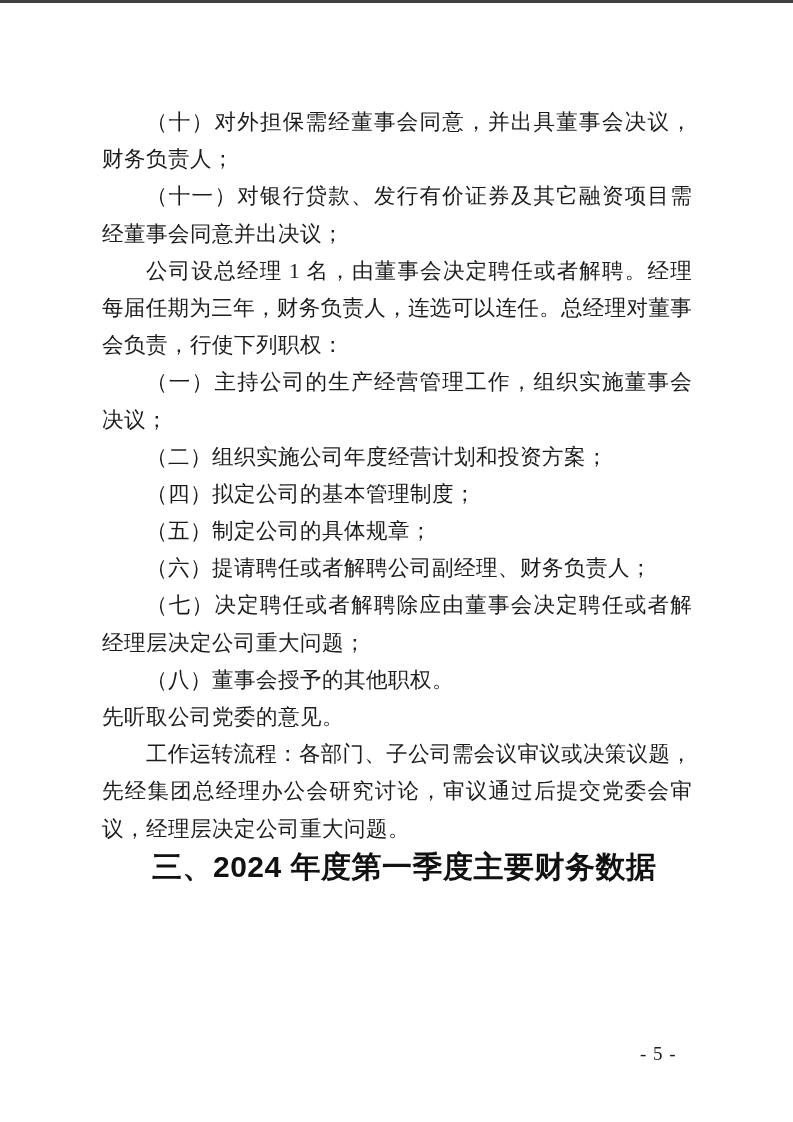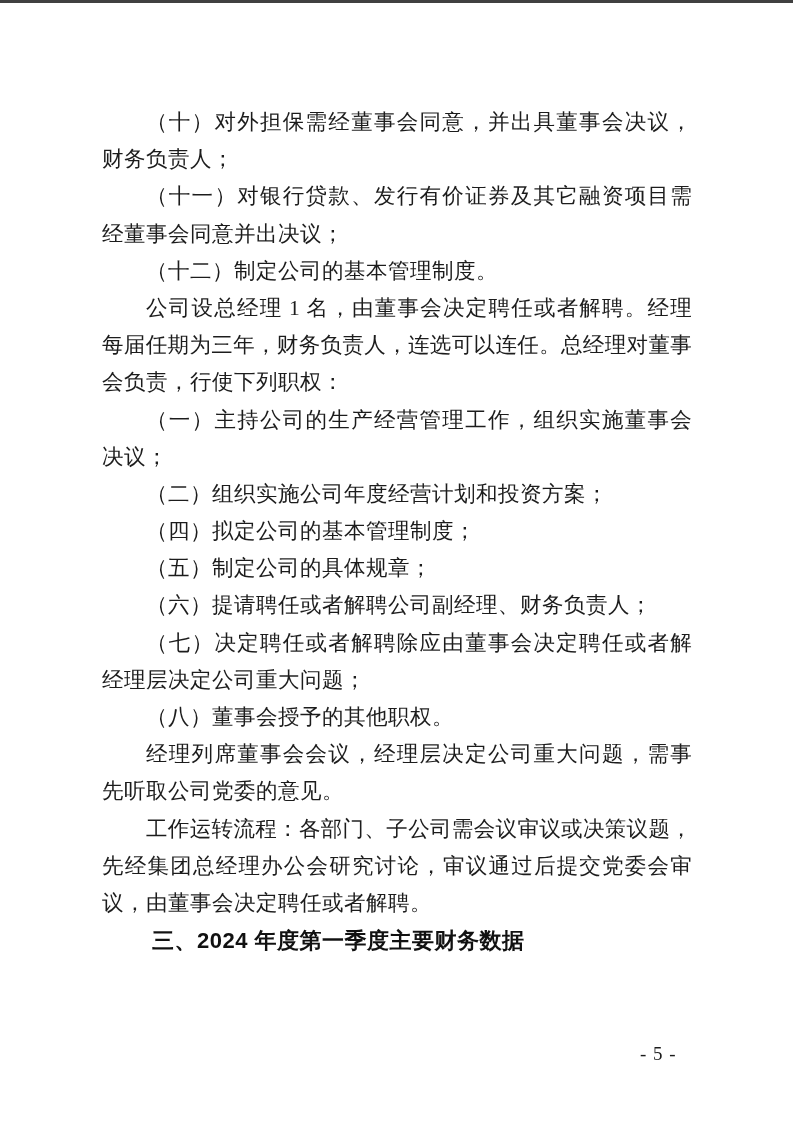--- a/index.html
+++ b/index.html
@@ -36,21 +36,21 @@
   .line.fill {
     white-space: normal;
     text-align: justify;
     text-align-last: justify;
     letter-spacing: 0.2px;
   }
 
   .line.heading {
     font-family: "Liberation Sans", "DejaVu Sans", sans-serif;
     font-weight: 700;
-    font-size: 22px;
+    font-size: 30px;
     letter-spacing: 0.5px;
     padding-left: 50px;
     color: #111111;
   }
 
   .page-number {
     position: absolute;
     left: 640px;
     top: 1040px;
     font-size: 19px;
@@ -62,35 +62,33 @@
 </style>
 </head>
 <body>
 
 <div class="page">
   <div class="content">
     <div class="line indent fill">（十）对外担保需经董事会同意，并出具董事会决议，</div>
     <div class="line">财务负责人；</div>
     <div class="line indent fill">（十一）对银行贷款、发行有价证券及其它融资项目需</div>
     <div class="line">经董事会同意并出决议；</div>
-    <div class="line indent">（十二）制定公司的基本管理制度。</div>
     <div class="line indent fill">公司设总经理 1 名，由董事会决定聘任或者解聘。经理</div>
     <div class="line fill">每届任期为三年，财务负责人，连选可以连任。总经理对董事</div>
     <div class="line">会负责，行使下列职权：</div>
     <div class="line indent fill">（一）主持公司的生产经营管理工作，组织实施董事会</div>
     <div class="line">决议；</div>
     <div class="line indent">（二）组织实施公司年度经营计划和投资方案；</div>
     <div class="line indent">（四）拟定公司的基本管理制度；</div>
     <div class="line indent">（五）制定公司的具体规章；</div>
     <div class="line indent">（六）提请聘任或者解聘公司副经理、财务负责人；</div>
     <div class="line indent fill">（七）决定聘任或者解聘除应由董事会决定聘任或者解</div>
     <div class="line">经理层决定公司重大问题；</div>
     <div class="line indent">（八）董事会授予的其他职权。</div>
-    <div class="line indent fill">经理列席董事会会议，经理层决定公司重大问题，需事</div>
     <div class="line">先听取公司党委的意见。</div>
     <div class="line indent fill">工作运转流程：各部门、子公司需会议审议或决策议题，</div>
     <div class="line fill">先经集团总经理办公会研究讨论，审议通过后提交党委会审</div>
-    <div class="line">议，由董事会决定聘任或者解聘。</div>
+    <div class="line">议，经理层决定公司重大问题。</div>
     <div class="line heading">三、2024 年度第一季度主要财务数据</div>
   </div>
 
   <div class="page-number">- 5 -</div>
 </div>
 
 </body></html>

